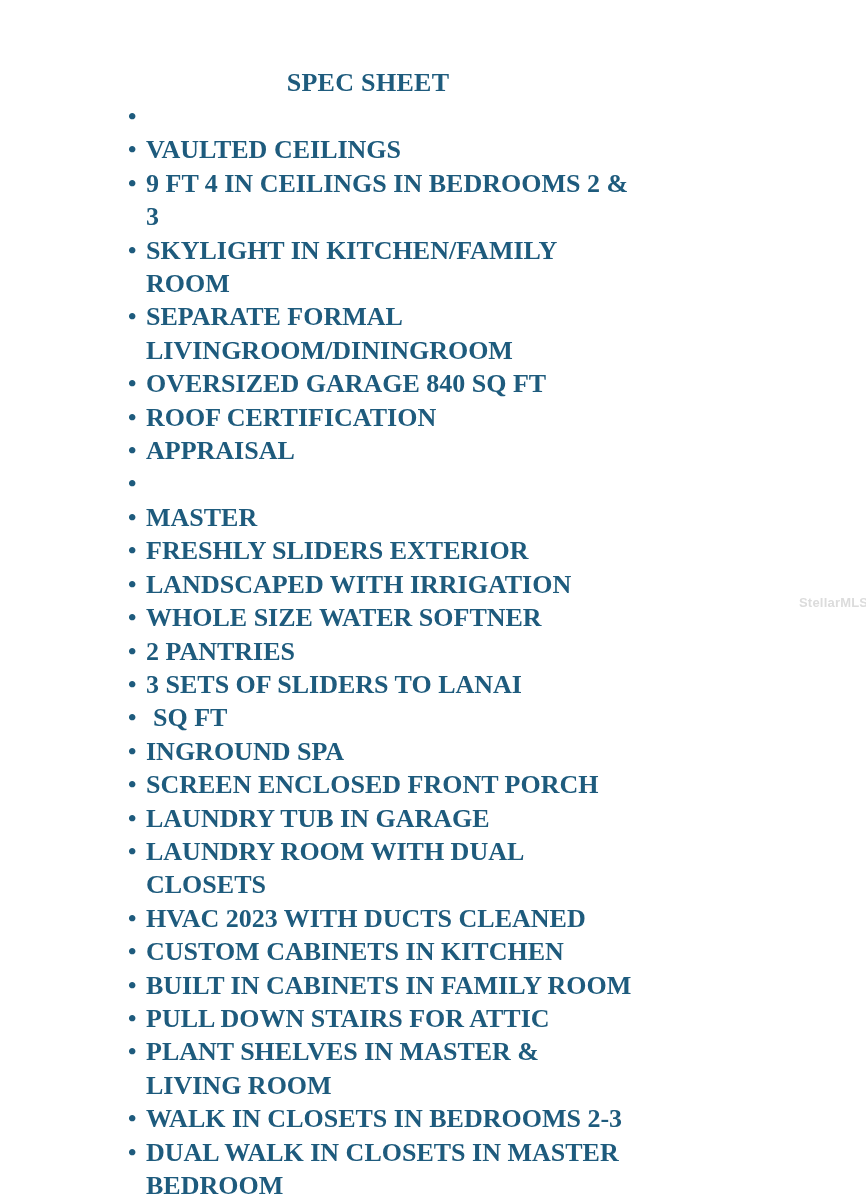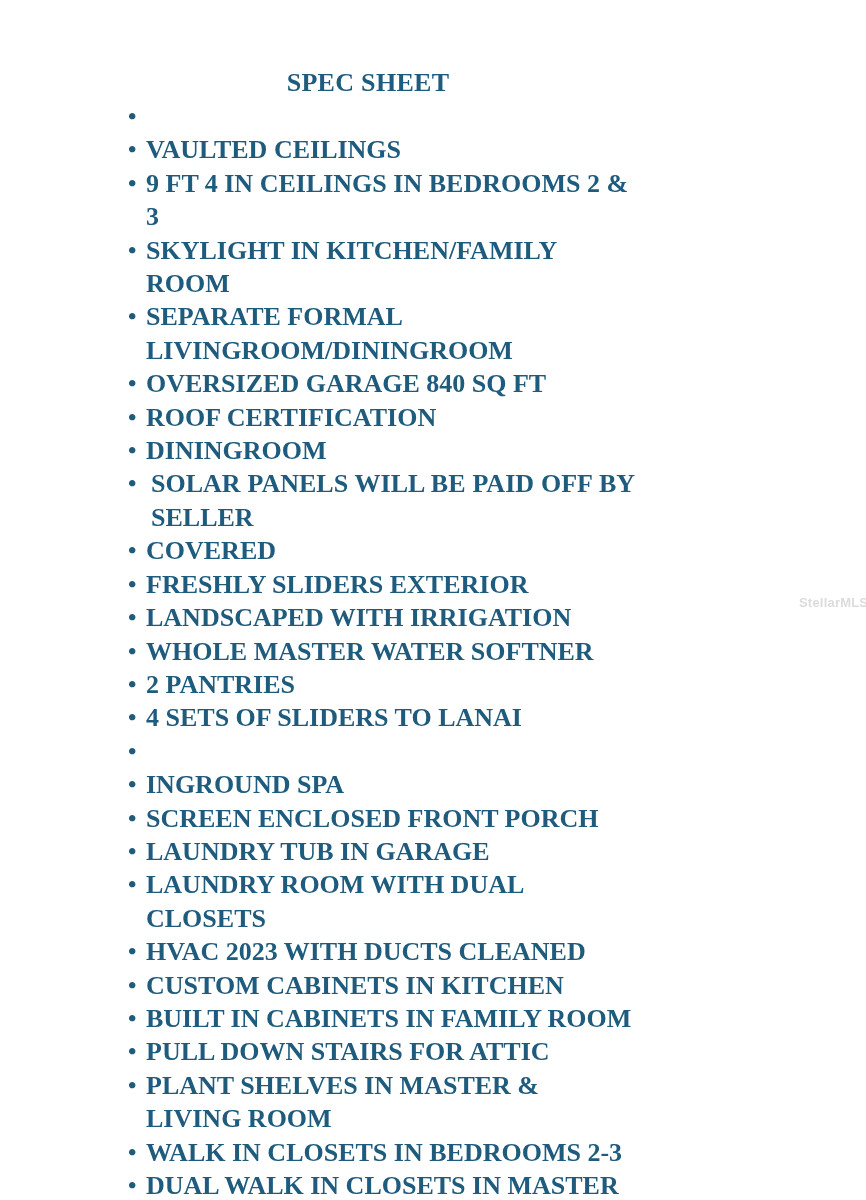--- a/index.html
+++ b/index.html
@@ -102,68 +102,68 @@
       </li>
       <li class="spec-item">
         <span class="bullet">•</span>
         <span class="item-lines">
           <span class="line">ROOF CERTIFICATION</span>
         </span>
       </li>
       <li class="spec-item">
         <span class="bullet">•</span>
         <span class="item-lines">
-          <span class="line">DININGROOM</span>
-        </span>
-      </li>
-      <li class="spec-item">
-        <span class="bullet">•</span>
-        <span class="item-lines">
-          <span class="line line-justify">SOLAR PANELS WILL BE PAID OFF BY SELLER</span>
-        </span>
-      </li>
-      <li class="spec-item">
-        <span class="bullet">•</span>
-        <span class="item-lines">
-          <span class="line">COVERED</span>
+          <span class="line">APPRAISAL</span>
+        </span>
+      </li>
+      <li class="spec-item">
+        <span class="bullet">•</span>
+        <span class="item-lines">
+        </span>
+      </li>
+      <li class="spec-item">
+        <span class="bullet">•</span>
+        <span class="item-lines">
+          <span class="line">MASTER</span>
         </span>
       </li>
       <li class="spec-item">
         <span class="bullet">•</span>
         <span class="item-lines">
           <span class="line">FRESHLY SLIDERS EXTERIOR</span>
         </span>
       </li>
       <li class="spec-item">
         <span class="bullet">•</span>
         <span class="item-lines">
           <span class="line">LANDSCAPED WITH IRRIGATION</span>
         </span>
       </li>
       <li class="spec-item">
         <span class="bullet">•</span>
         <span class="item-lines">
-          <span class="line">WHOLE MASTER WATER SOFTNER</span>
+          <span class="line">WHOLE SIZE WATER SOFTNER</span>
         </span>
       </li>
       <li class="spec-item">
         <span class="bullet">•</span>
         <span class="item-lines">
           <span class="line">2 PANTRIES</span>
         </span>
       </li>
       <li class="spec-item">
         <span class="bullet">•</span>
         <span class="item-lines">
-          <span class="line">4 SETS OF SLIDERS TO LANAI</span>
-        </span>
-      </li>
-      <li class="spec-item">
-        <span class="bullet">•</span>
-        <span class="item-lines">
+          <span class="line">3 SETS OF SLIDERS TO LANAI</span>
+        </span>
+      </li>
+      <li class="spec-item">
+        <span class="bullet">•</span>
+        <span class="item-lines">
+          <span class="line line-cont">SQ FT</span>
         </span>
       </li>
       <li class="spec-item">
         <span class="bullet">•</span>
         <span class="item-lines">
           <span class="line">INGROUND SPA</span>
         </span>
       </li>
       <li class="spec-item">
         <span class="bullet">•</span>

